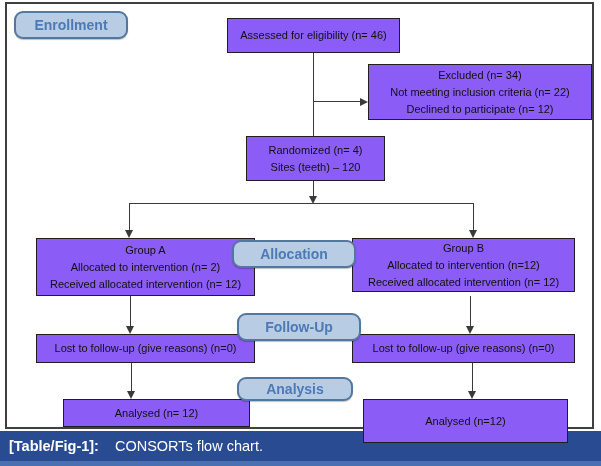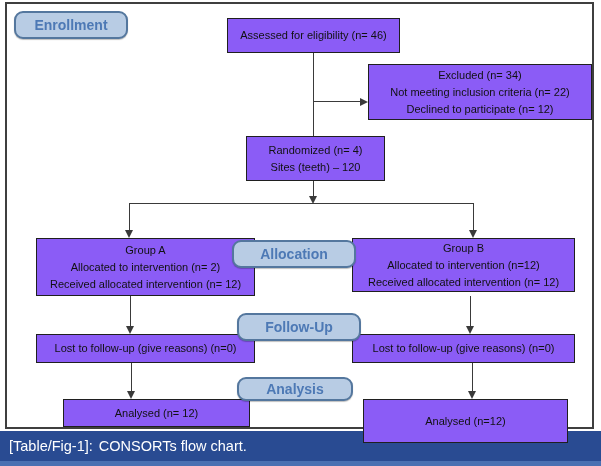--- a/index.html
+++ b/index.html
@@ -22,21 +22,21 @@
   .vline,.hline{position:absolute; background:var(--line); z-index:1;}
   .vline{width:1.4px;}
   .hline{height:1.4px;}
   .ah-d{position:absolute; width:0; height:0; z-index:2;
         border-left:4px solid transparent; border-right:4px solid transparent; border-top:8px solid var(--line);}
   .ah-r{position:absolute; width:0; height:0; z-index:2;
         border-top:4px solid transparent; border-bottom:4px solid transparent; border-left:8px solid var(--line);}
   #caption{position:absolute; left:0; top:431px; width:601px; height:30px; background:var(--caption-bg);
            color:var(--caption-text); display:flex; align-items:center; padding-left:9px; box-sizing:border-box;
            font-size:14.5px;}
-  #caption .cap-label{font-weight:normal; margin-right:6px;}
+  #caption .cap-label{font-weight:bold; margin-right:16px;}
   #caption-strip{position:absolute; left:0; top:461px; width:601px; height:5px; background:var(--caption-strip);}
   
   #badge-enrollment{left:14px; top:11px; width:114px; height:28px;}
   #box-assessed{left:227px; top:18px; width:173px; height:35px;}
   #box-excluded{left:368px; top:64px; width:224px; height:56px;align-items:center;}
   #box-randomized{left:246px; top:136px; width:139px; height:45px;}
   #badge-allocation{left:232px; top:240px; width:124px; height:28px;}
   #box-group-a{left:36px; top:238px; width:219px; height:58px;}
   #box-group-b{left:352px; top:238px; width:223px; height:54px;}
   #badge-followup{left:237px; top:313px; width:124px; height:28px;}

